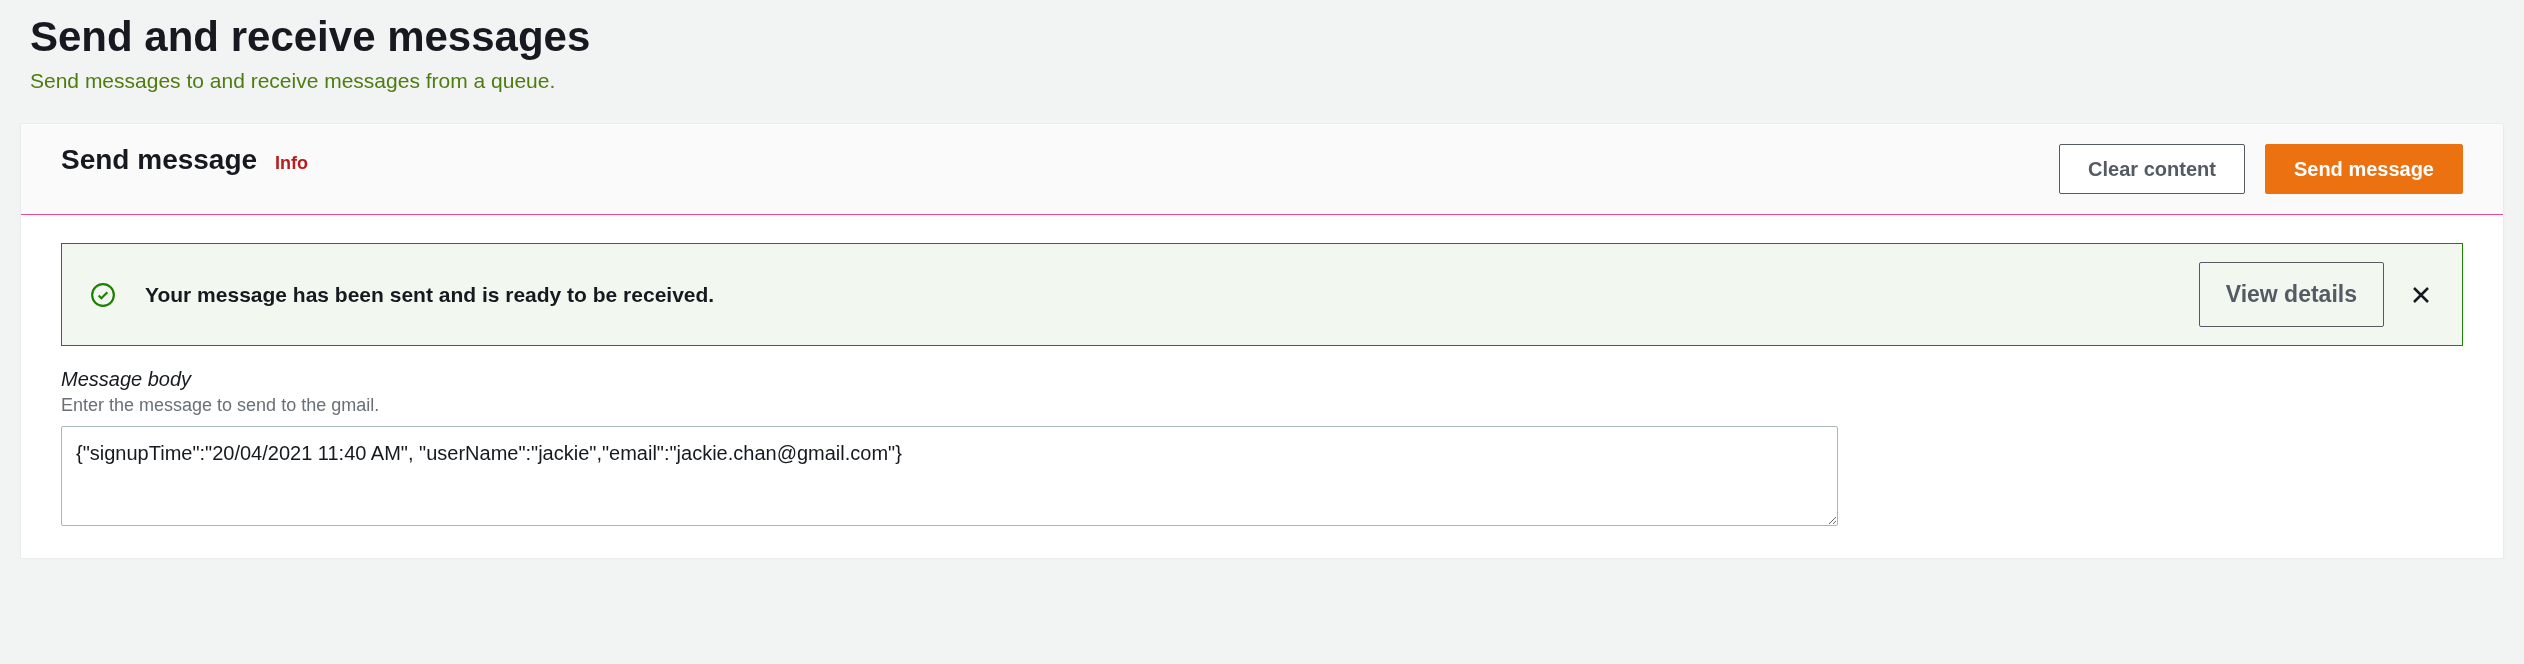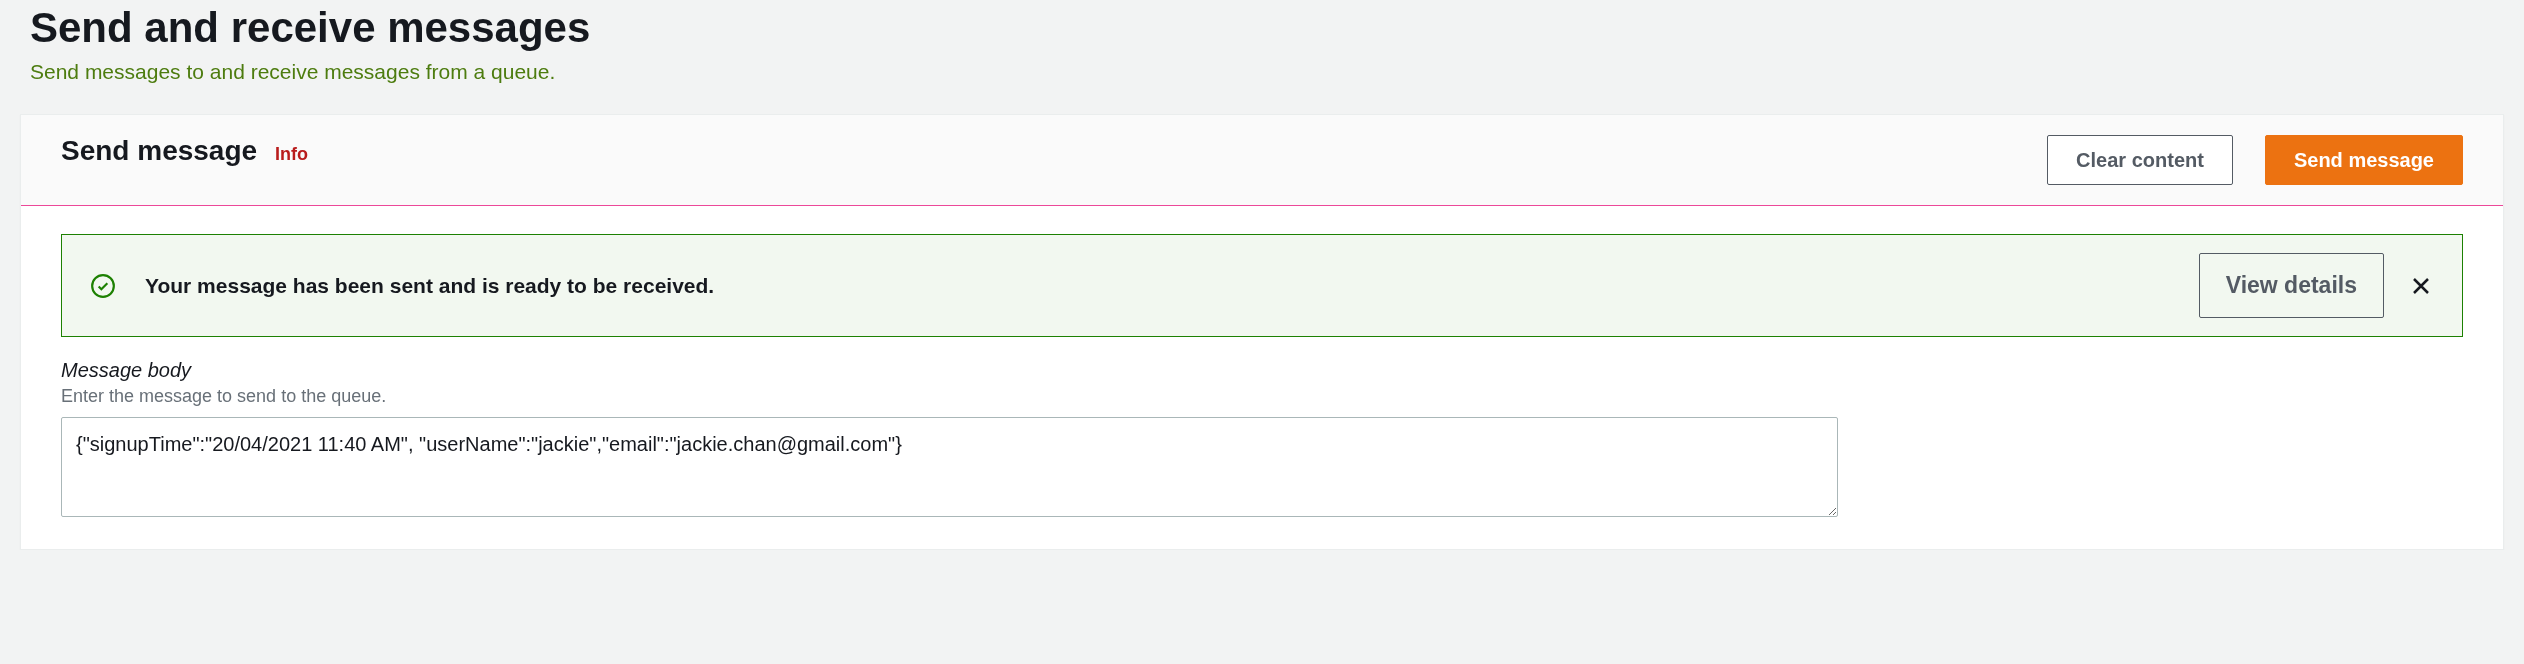--- a/index.html
+++ b/index.html
@@ -6,21 +6,21 @@
       margin: 0;
       padding: 0;
       box-sizing: border-box;
     }
     body {
       font-family: "Amazon Ember", "Helvetica Neue", Arial, sans-serif;
       background: #f2f3f3;
       color: #16191f;
     }
     .page-header {
-      padding: 4px 30px 30px 30px;
+      padding: 13px 30px 30px 30px;
     }
     .page-title {
       font-size: 42px;
       font-weight: 700;
       color: #16191f;
       margin-bottom: 8px;
     }
     .page-subtitle {
       font-size: 21px;
       color: #4d7c0f;
@@ -50,21 +50,21 @@
       color: #16191f;
     }
     .info-link {
       font-size: 18px;
       font-weight: 700;
       color: #b91c1c;
       cursor: pointer;
     }
     .panel-header-right {
       display: flex;
-      gap: 32px;
+      gap: 20px;
     }
     .btn {
       font-size: 20px;
       font-weight: 700;
       padding: 10px 28px;
       border-radius: 2px;
       cursor: pointer;
       border: 1px solid #545b64;
       background: #ffffff;
       color: #545b64;
@@ -182,16 +182,16 @@
         <button class="btn-alert">View details</button>
         <span class="close-icon">
           <svg viewBox="0 0 24 24" width="24" height="24" fill="none" stroke="#16191f" stroke-width="2.5">
             <path d="M5 5l14 14M19 5L5 19"></path>
           </svg>
         </span>
       </div>
     </div>
 
     <div class="field-label">Message body</div>
-    <div class="field-hint">Enter the message to send to the queue.</div>
+    <div class="field-hint">Enter the message to send to the gmail.</div>
     <textarea class="textarea" style="">{"signupTime":"20/04/2021 11:40 AM", "userName":"jackie","email":"jackie.chan@gmail.com"}</textarea>
   </div>
 </div>
 
 </body></html>

